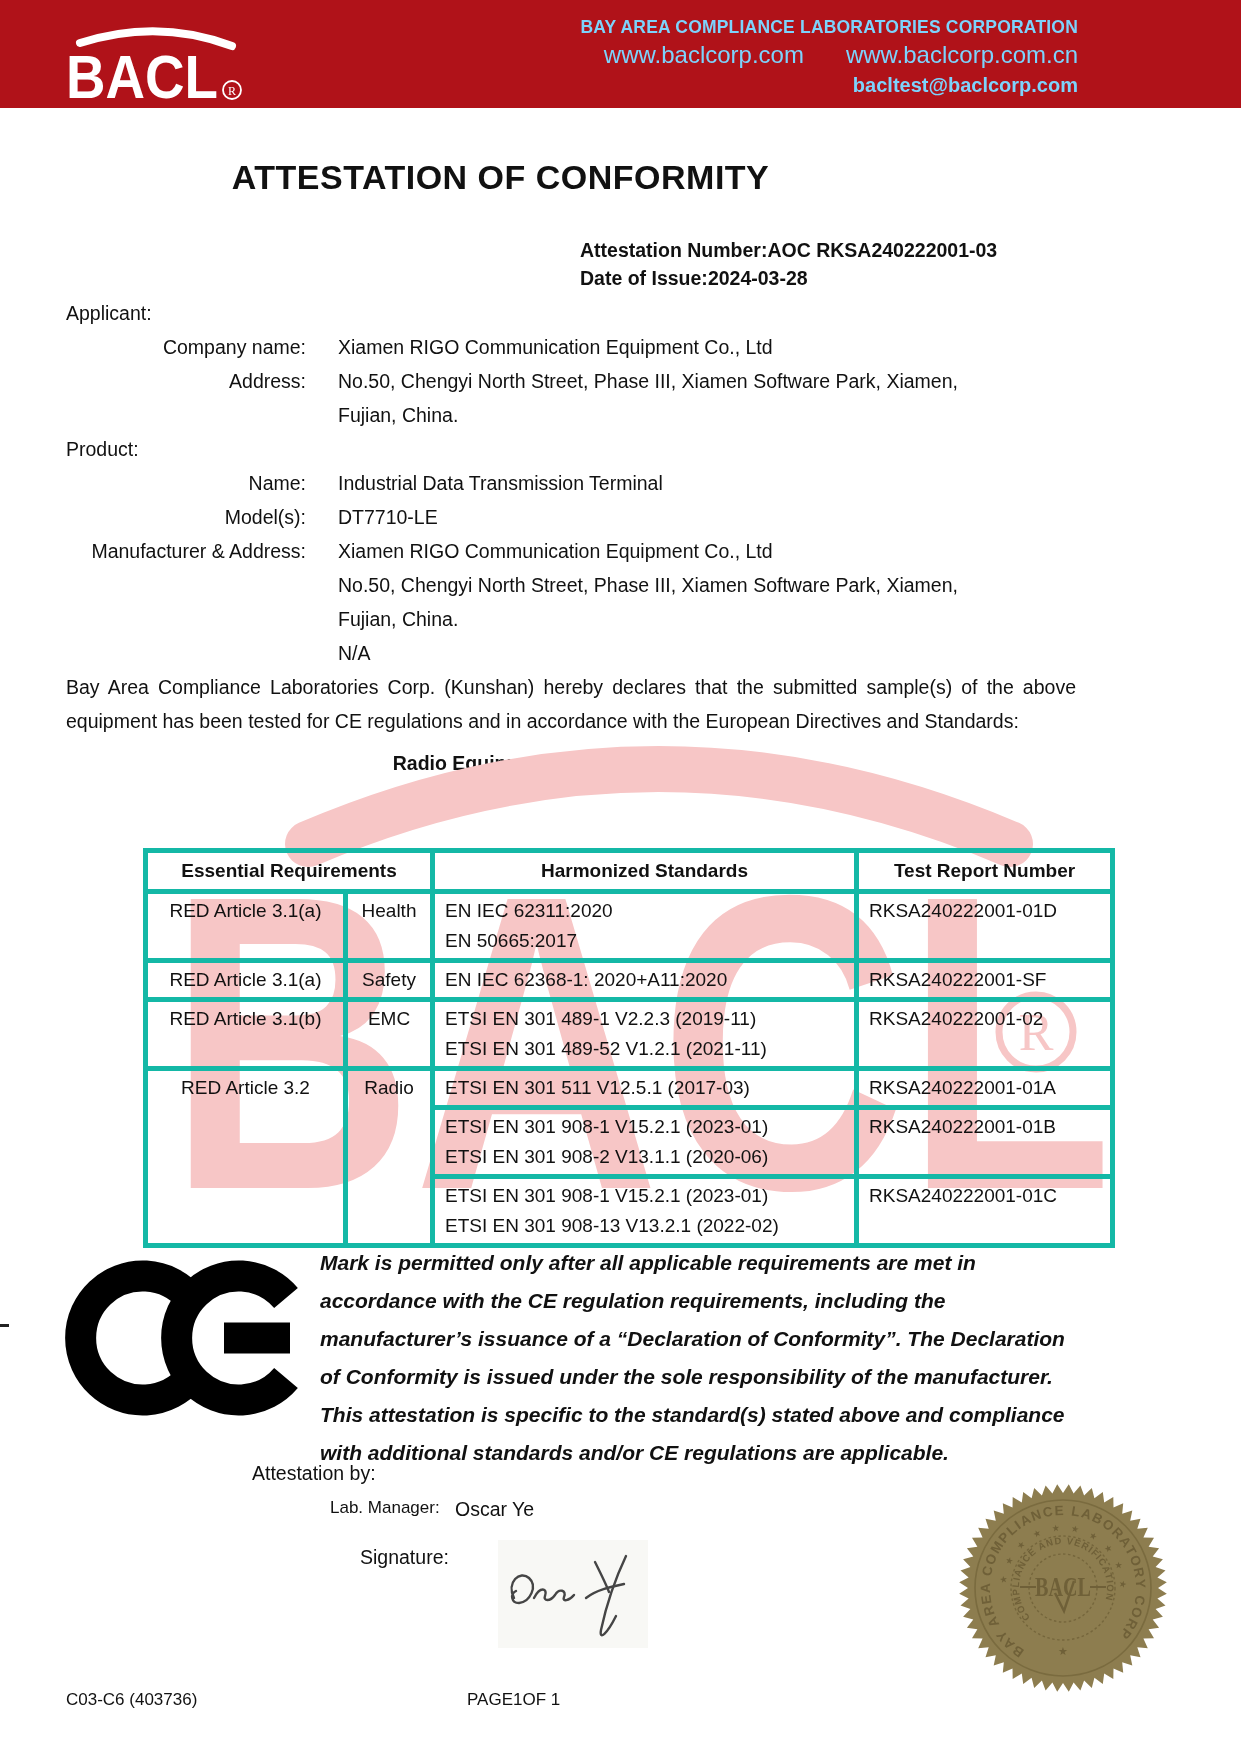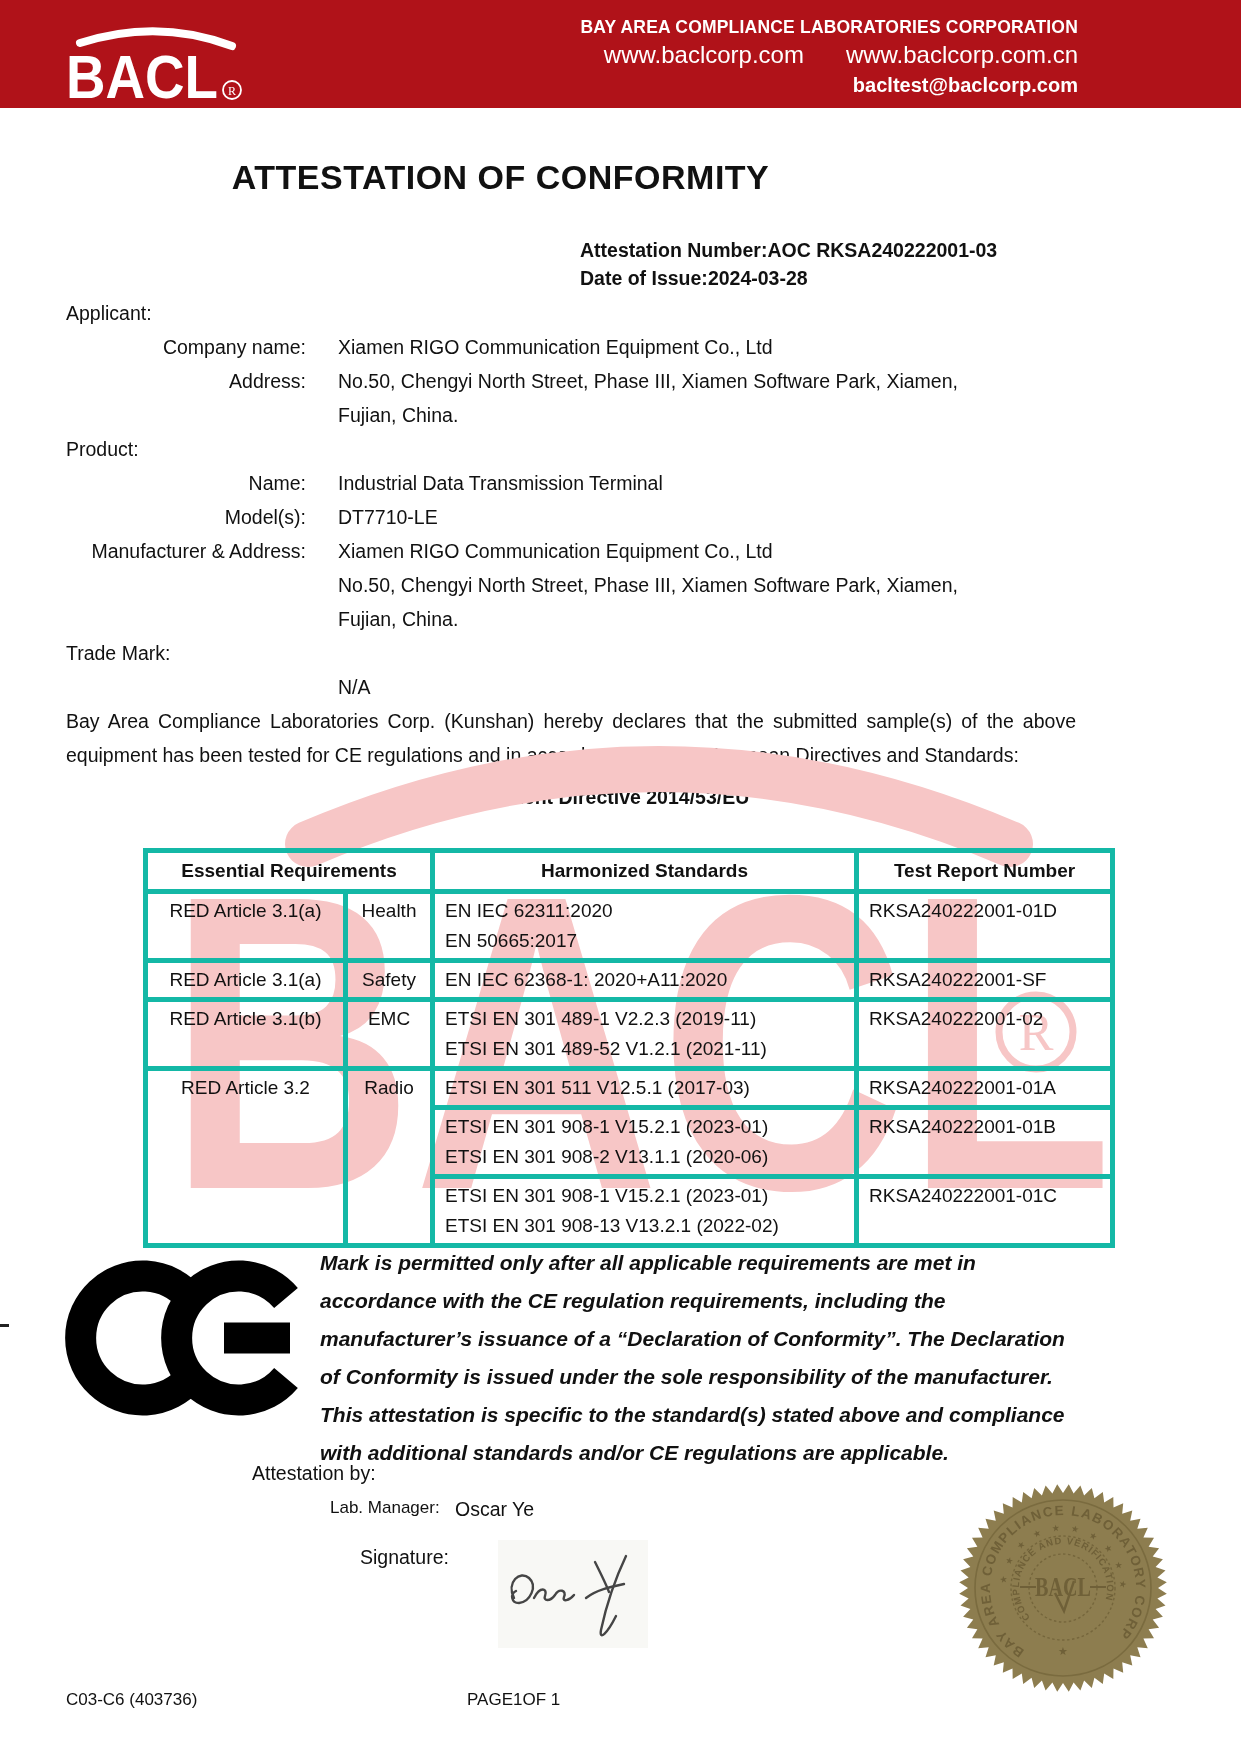--- a/index.html
+++ b/index.html
@@ -1,20 +1,20 @@
 <!DOCTYPE html>
 <html><head>
 <meta charset="utf-8">
 <style>
   html,body{margin:0;padding:0;background:#ffffff;}
   .page{position:relative;width:1241px;height:1755px;background:#ffffff;overflow:hidden;
         font-family:"Liberation Sans",sans-serif;color:#111;}
   
   .banner{position:absolute;left:0;top:0;width:1241px;height:108px;background:#b01219;}
-  .banner-right{position:absolute;right:163px;top:14px;text-align:right;color:#ffffff;}
+  .banner-right{position:absolute;right:163px;top:14px;text-align:right;color:#7dd3fc;}
   .banner-corp{font-size:17.5px;font-weight:bold;letter-spacing:.2px;line-height:26px;white-space:nowrap;}
   .banner-sites{font-size:24px;font-weight:normal;line-height:30px;white-space:nowrap;}
   .banner-sites .gap{display:inline-block;width:42px;}
   .banner-mail{font-size:20px;font-weight:bold;line-height:30px;}
   .logo-svg{position:absolute;left:40px;top:10px;}
   
   .doc-title{position:absolute;left:0;top:158px;width:1001px;text-align:center;
              font-size:34px;font-weight:bold;letter-spacing:.5px;}
   .meta{position:absolute;left:580px;top:236px;font-size:19.5px;font-weight:bold;line-height:28px;}
   
@@ -100,21 +100,20 @@
       <div class="fvalue">DT7710-LE</div>
     </div>
     <div class="frow">
       <div class="flabel">Manufacturer &amp; Address:</div>
       <div class="fvalue">
         <div>Xiamen RIGO Communication Equipment Co., Ltd</div>
         <div>No.50, Chengyi North Street, Phase III, Xiamen Software Park, Xiamen,</div>
         <div>Fujian, China.</div>
       </div>
     </div>
-    <div class="sec-label">Trade Mark:</div>
     <div class="frow">
       <div class="flabel"></div>
       <div class="fvalue">N/A</div>
     </div>
     <div class="declaration">Bay Area Compliance Laboratories Corp. (Kunshan) hereby declares that the submitted sample(s) of the above equipment has been tested for CE regulations and in accordance with the European Directives and Standards:</div>
     <div class="directive">Radio Equipment Directive 2014/53/EU</div>
   </div>
 
   <svg class="watermark" width="1000" height="470" viewBox="0 0 1000 470">
     <path d="M158,104 Q508,-46 860,104" fill="none" stroke="#f7c6c6" stroke-width="46" stroke-linecap="round"></path>

